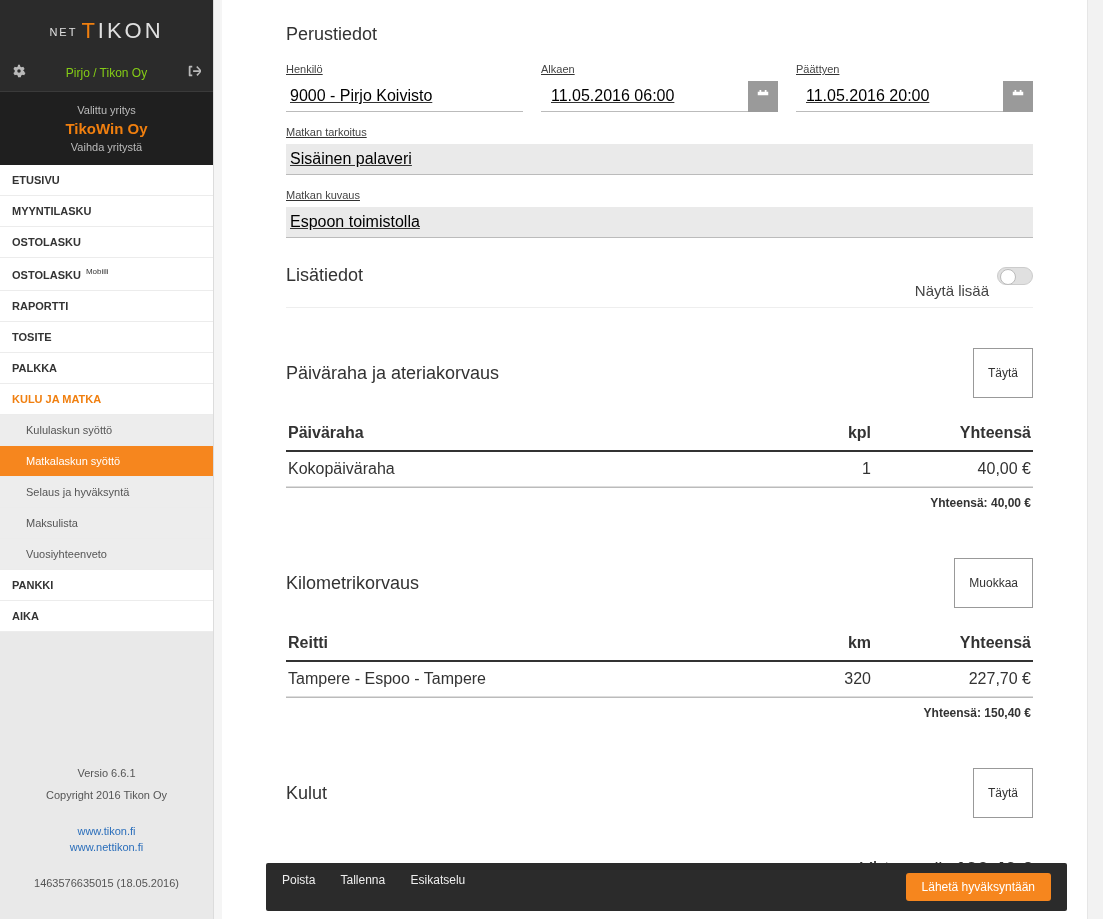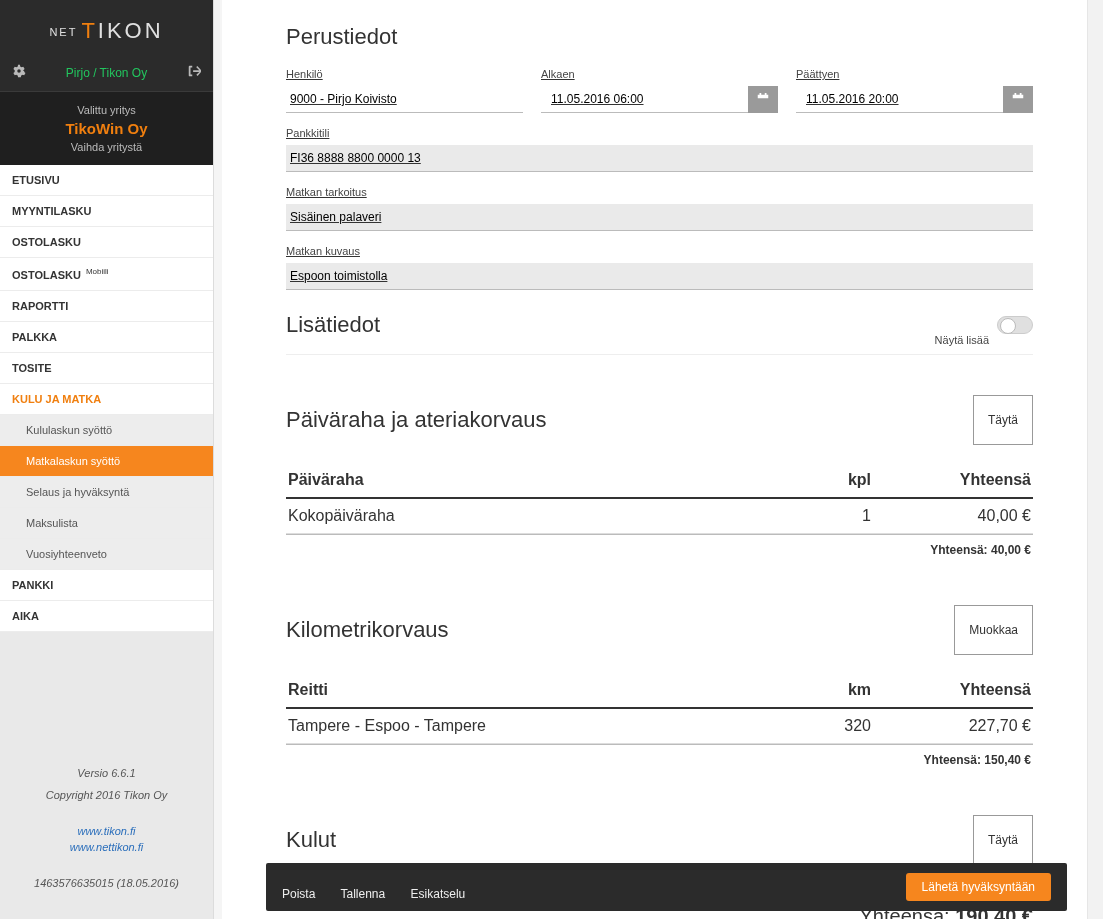--- a/index.html
+++ b/index.html
@@ -41,21 +41,21 @@
     margin-bottom: 14px;
   }
   .logo .net { font-size: 11px; letter-spacing: 2px; vertical-align: middle; margin-right: 4px;}
   .logo .t { color: #f07f0f; }
   .user-row {
     display: flex;
     align-items: center;
     justify-content: space-between;
     padding: 6px 12px 10px 12px;
     font-size: 12px;
-    color: #22c55e;
+    color: #84cc16;
   }
   .user-row .gear, .user-row .logout { width: 14px; opacity: .8; cursor: pointer; }
   .company-block {
     background: #1f1f1f;
     padding: 12px 8px;
     border-top: 1px solid #3a3a3a;
   }
   .company-block .lbl { color: #bbb; font-size: 11px; }
   .company-block .name { color: #f07f0f; font-weight: 700; font-size: 15px; margin: 4px 0; }
   .company-block .change { color: #bbb; font-size: 11px; }
@@ -87,21 +87,20 @@
   }
   sup.mob { font-size: 8px; font-weight: 400; margin-left: 2px;}
 
   .sb-footer {
     text-align: center;
     color: #555;
     padding: 30px 0;
     font-size: 11px;
     background: #e9e9e9;
     margin-top: auto;
-    font-style: italic;
   }
   .sb-footer a { color: #2a6ebb; display: block; margin: 4px 0; text-decoration: none;}
 
   
   .main-wrap {
     flex: 1;
     position: relative;
     display: flex;
     min-width: 0;
   }
@@ -112,41 +111,41 @@
     background: #fff;
   }
   h1.page-title {
     font-size: 20px;
     font-weight: 400;
     color: #555;
     margin-bottom: 34px;
   }
   .block { padding-left: 44px; margin-bottom: 40px; }
   h2.section-title {
-    font-size: 22px;
+    font-size: 18px;
     font-weight: 400;
     color: #333;
     margin-bottom: 18px;
   }
   .section-head-row {
     display: flex;
     justify-content: space-between;
     align-items: center;
     margin-bottom: 18px;
   }
   .section-head-row h2 { margin-bottom: 0; }
 
   .form-row { display: flex; gap: 18px; margin-bottom: 14px; }
   .field { flex: 1; display: flex; flex-direction: column; text-decoration: underline; }
   .field-label { font-size: 11px; color: #444; margin-bottom: 6px; }
   .field-input {
     border: none;
     border-bottom: 1px solid #bbb;
     padding: 6px 4px;
-    font-size: 12px;
+    font-size: 16px;
     background: #fff;
     width: 100%;
   }
   .field-input.locked {
     background: #eaeaea;
     border-bottom: 1px solid #bbb;
   }
   .input-with-btn { display: flex; align-items: stretch; }
   .input-with-btn .field-input { flex: 1; padding-left: 10px; }
   .input-with-btn .cal-btn {
@@ -161,21 +160,21 @@
   }
   .cal-btn svg { width: 14px; height: 14px; fill: #fff; }
 
   .toggle-row {
     display: flex;
     justify-content: space-between;
     align-items: center;
     border-bottom: 1px solid #eee;
     padding-bottom: 8px;
   }
-  .toggle-row .lbl { font-size: 11px; color: #444; margin-right: 8px; margin-top: 30px;}
+  .toggle-row .lbl { font-size: 15px; color: #444; margin-right: 8px; margin-top: 30px;}
   .toggle-ctrl { display: flex; align-items: center; }
   .toggle {
     width: 36px; height: 18px;
     background: #e0e0e0;
     border-radius: 10px;
     position: relative;
     border: 1px solid #ccc;
     cursor: pointer;
   }
   .toggle::after {
@@ -232,21 +231,21 @@
 
   
   .action-bar {
     position: absolute;
     left: 44px;
     right: 20px;
     bottom: 8px;
     background: #2b2b2b;
     color: #eee;
     display: flex;
-    align-items: flex-end;
+    align-items: flex-start;
     padding: 10px 16px;
     border-radius: 2px;
     font-size: 12px;
   }
   .action-bar .ab-left a {
     color: #eee; margin-right: 22px; text-decoration: none; cursor: pointer;
   }
   .action-bar .spacer { flex: 1; }
   .btn-primary {
     background: #f6861e;
@@ -291,22 +290,22 @@
       <div class="change">Vaihda yritystä</div>
     </div>
   </div>
 
   <nav class="nav">
     <a class="nav-item">ETUSIVU</a>
     <a class="nav-item">MYYNTILASKU</a>
     <a class="nav-item">OSTOLASKU</a>
     <a class="nav-item"><span>OSTOLASKU</span> <sup class="mob">Mobiili</sup></a>
     <a class="nav-item">RAPORTTI</a>
+    <a class="nav-item">TOSITE</a>
     <a class="nav-item">PALKKA</a>
-    <a class="nav-item">TOSITE</a>
     <a class="nav-item active-top">KULU JA MATKA</a>
     <div class="nav-sub">
       <a class="nav-sub-item">Kululaskun syöttö</a>
       <a class="nav-sub-item selected">Matkalaskun syöttö</a>
       <a class="nav-sub-item">Selaus ja hyväksyntä</a>
       <a class="nav-sub-item">Maksulista</a>
       <a class="nav-sub-item">Vuosiyhteenveto</a>
     </div>
     <a class="nav-item">PANKKI</a>
     <a class="nav-item">AIKA</a>
@@ -352,26 +351,20 @@
           <input class="field-input" value="11.05.2016 20:00" style="">
           <button class="cal-btn">
             <svg viewBox="0 0 16 16">
                   <path d="M2 2h2V0h2v2h4V0h2v2h2v12H2V2zm0 4v8h12V6H2z"></path>
                 </svg>
           </button>
         </div>
       </div>
     </div>
 
-    <div class="form-row">
-      <div class="field">
-        <span class="field-label">Pankkitili</span>
-        <input class="field-input locked" readonly="" value="FI36 8888 8800 0000 13" style="">
-      </div>
-    </div>
 
     <div class="form-row">
       <div class="field">
         <span class="field-label">Matkan tarkoitus</span>
         <input class="field-input locked" value="Sisäinen palaveri" style="">
       </div>
     </div>
 
     <div class="form-row">
       <div class="field">

